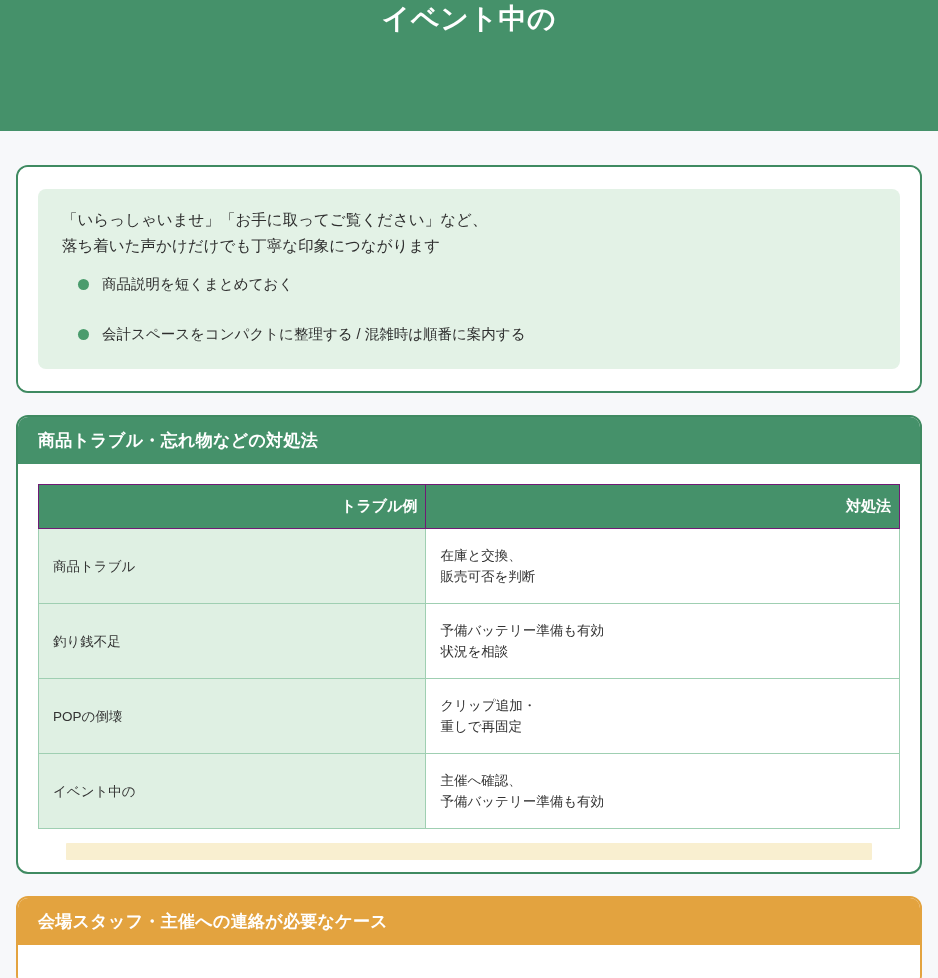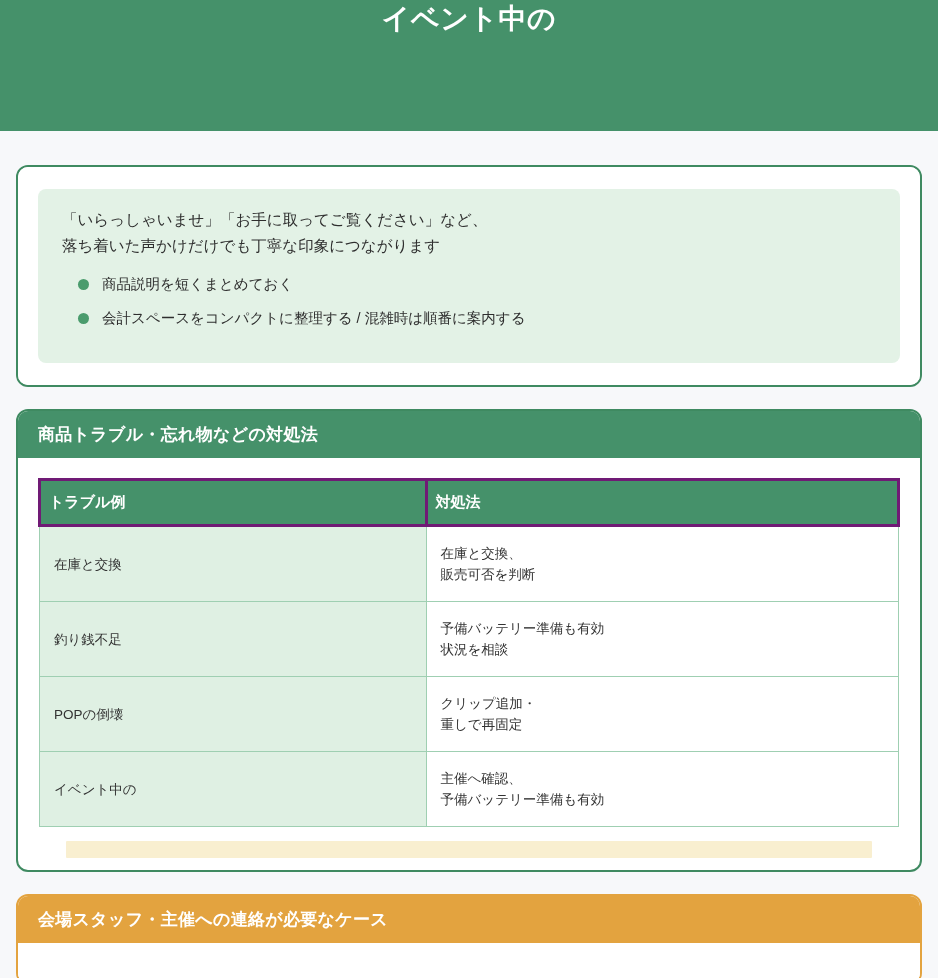--- a/index.html
+++ b/index.html
@@ -79,23 +79,23 @@
   .bullet-list {
     list-style: none;
     margin-top: 14px;
   }
   .bullet-list li {
     display: flex;
     align-items: center;
     font-size: 14.5px;
     line-height: 22px;
     color: #2e2e2e;
-    margin-bottom: 12px;
-  }
-  .bullet-list li:last-child { margin-bottom: 14px; }
+    margin-bottom: 28px;
+  }
+  .bullet-list li:last-child { margin-bottom: 4px; }
   .bullet-dot {
     width: 11px;
     height: 11px;
     border-radius: 50%;
     background: #4a9c6d;
     flex: 0 0 auto;
     margin-right: 13px;
     margin-left: 16px;
   }
 
@@ -107,22 +107,22 @@
     width: 100%;
     border-collapse: collapse;
     table-layout: fixed;
   }
   table.trouble-table th {
     background: #45916a;
     color: #ffffff;
     font-size: 15px;
     font-weight: bold;
     padding: 12px 8px;
-    text-align: left;
-    border: 3px solid #701a75;
+    text-align: right;
+    border: 1px solid #701a75;
   }
   table.trouble-table th.col-left { width: 45%; }
   table.trouble-table th.col-right { width: 55%; }
   table.trouble-table td {
     font-size: 13.5px;
     line-height: 21px;
     color: #333333;
     padding: 16px 14px;
     border: 1px solid #9fcfb2;
     vertical-align: middle;
@@ -186,21 +186,21 @@
   <div class="card-body table-body">
     <table class="trouble-table">
       <thead>
         <tr>
           <th class="col-left">トラブル例</th>
           <th class="col-right">対処法</th>
         </tr>
       </thead>
       <tbody>
         <tr>
-          <td class="cell-case">在庫と交換</td>
+          <td class="cell-case">商品トラブル</td>
           <td class="cell-action">
             <span class="cell-line">在庫と交換、</span>
             <span class="cell-line">販売可否を判断</span>
           </td>
         </tr>
         <tr>
           <td class="cell-case">釣り銭不足</td>
           <td class="cell-action">
             <span class="cell-line">予備バッテリー準備も有効</span>
             <span class="cell-line">状況を相談</span>

